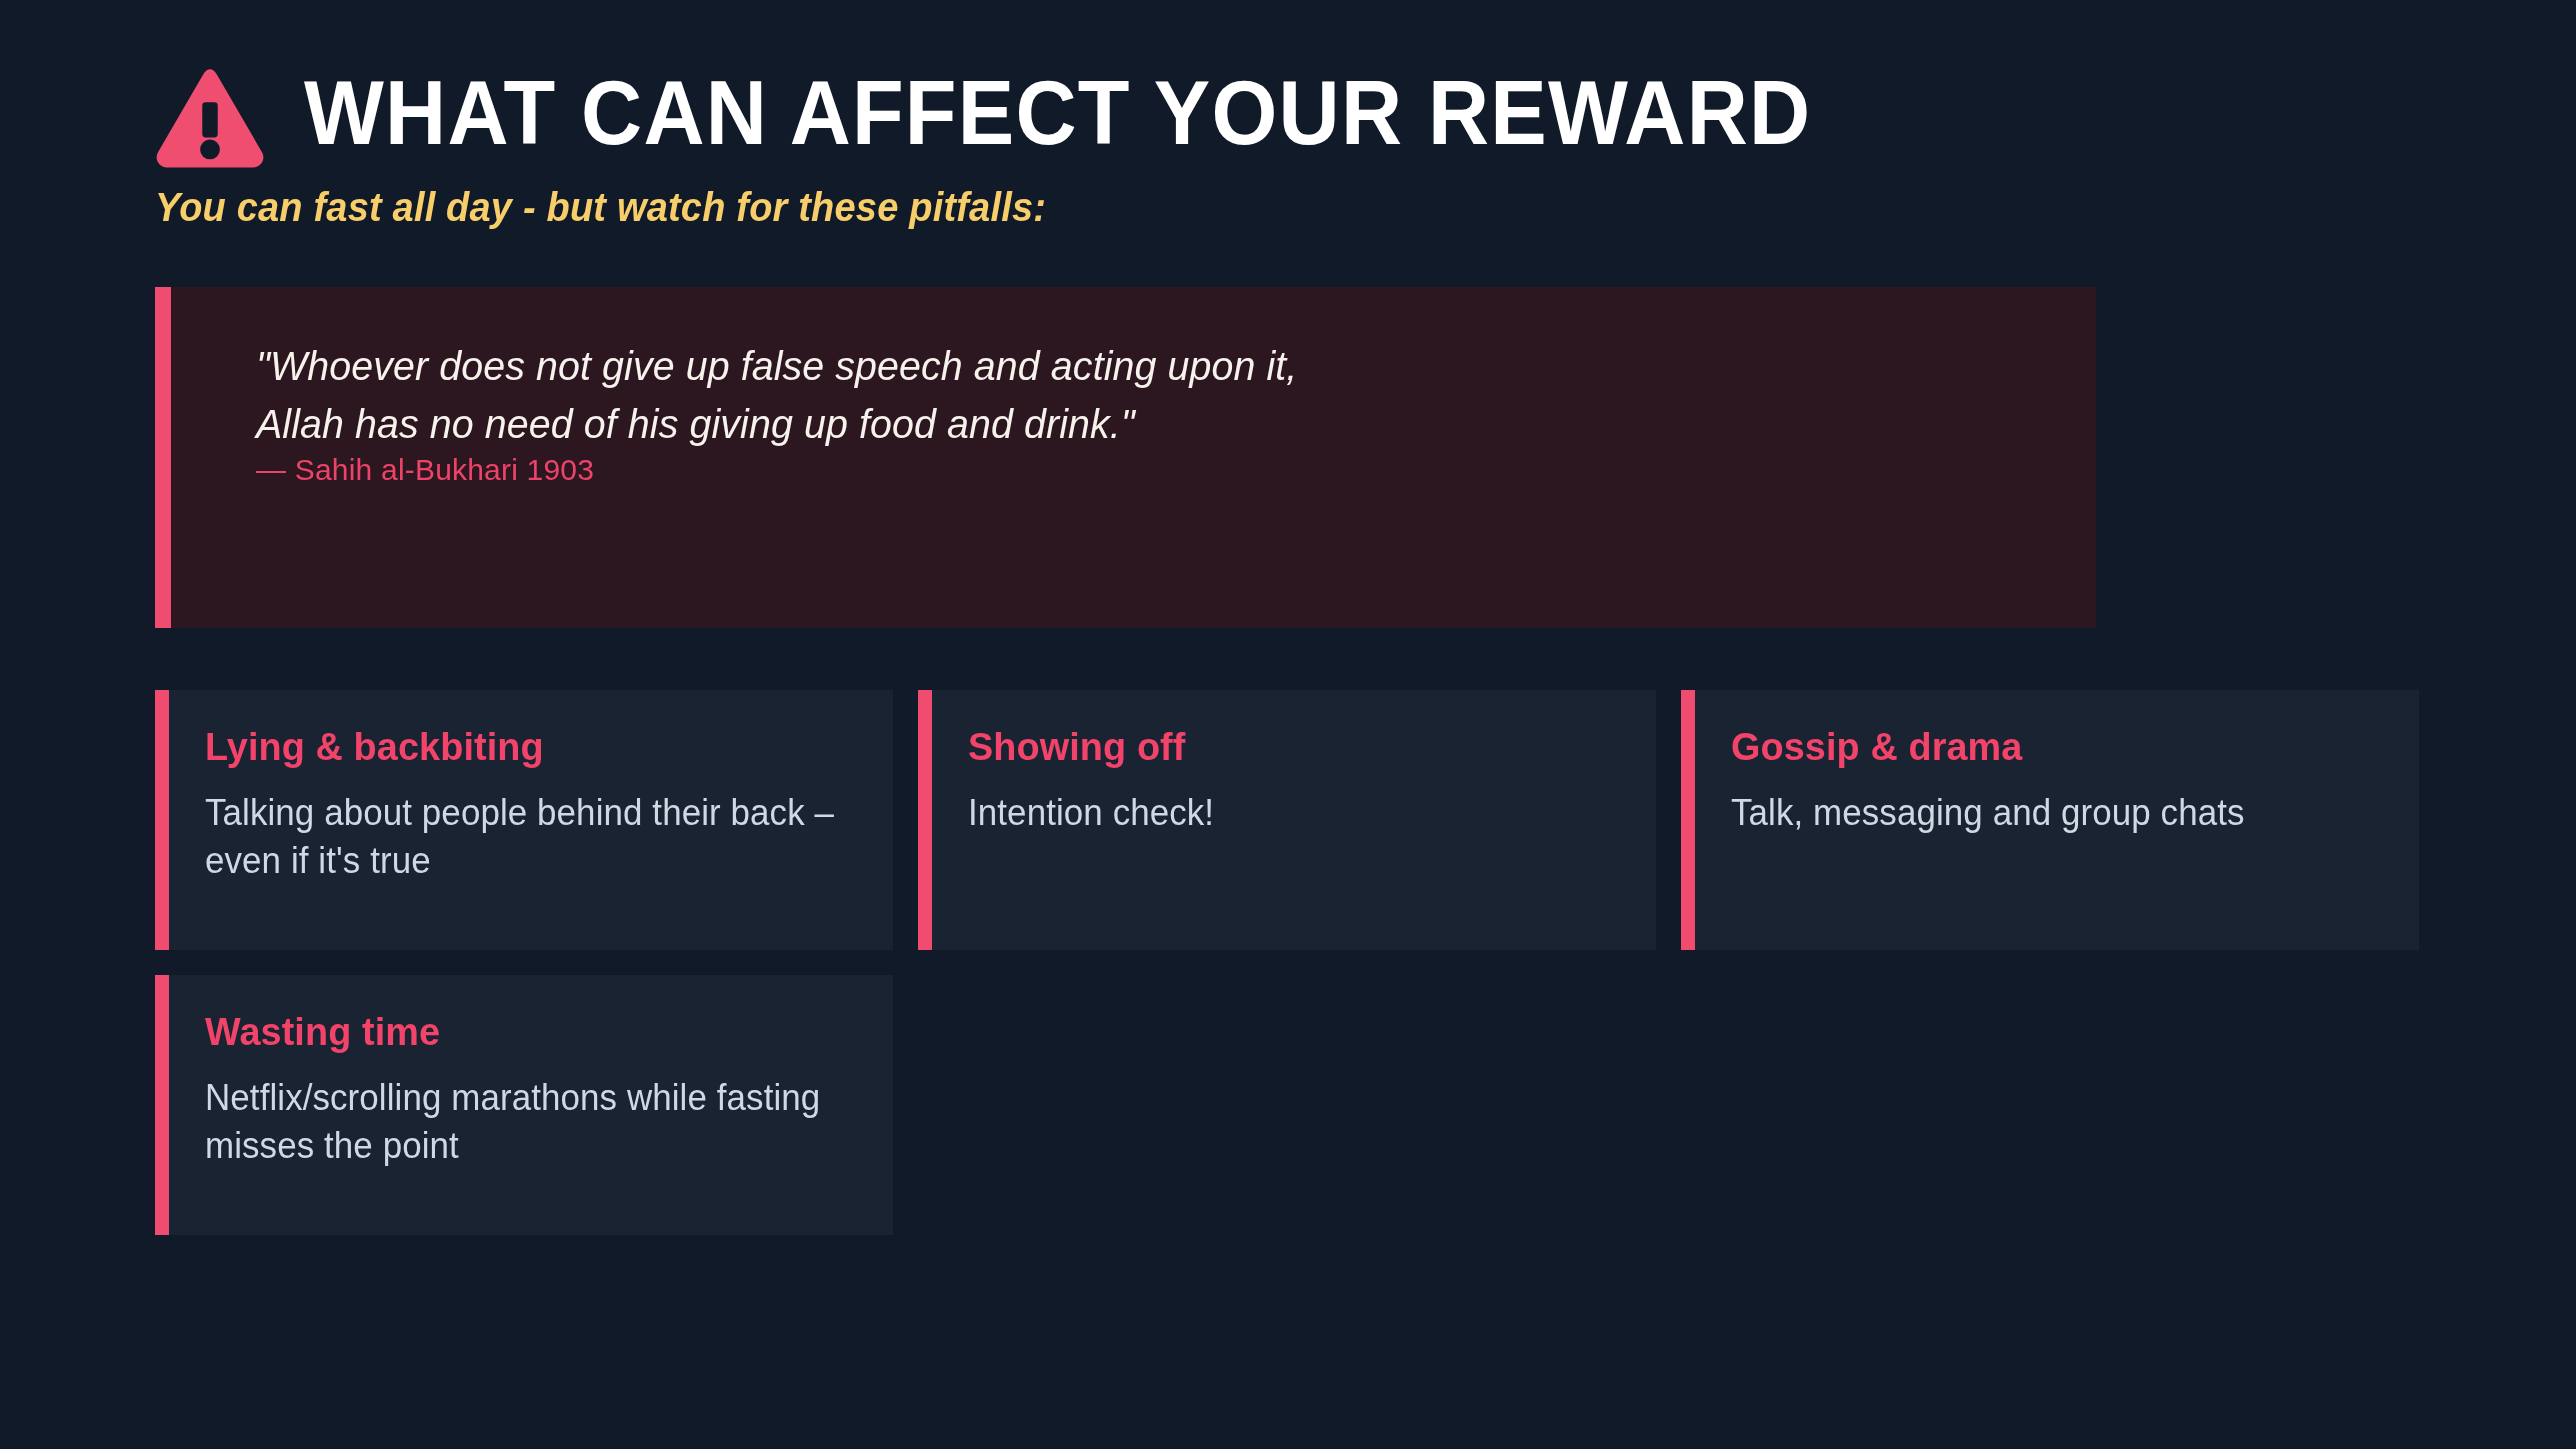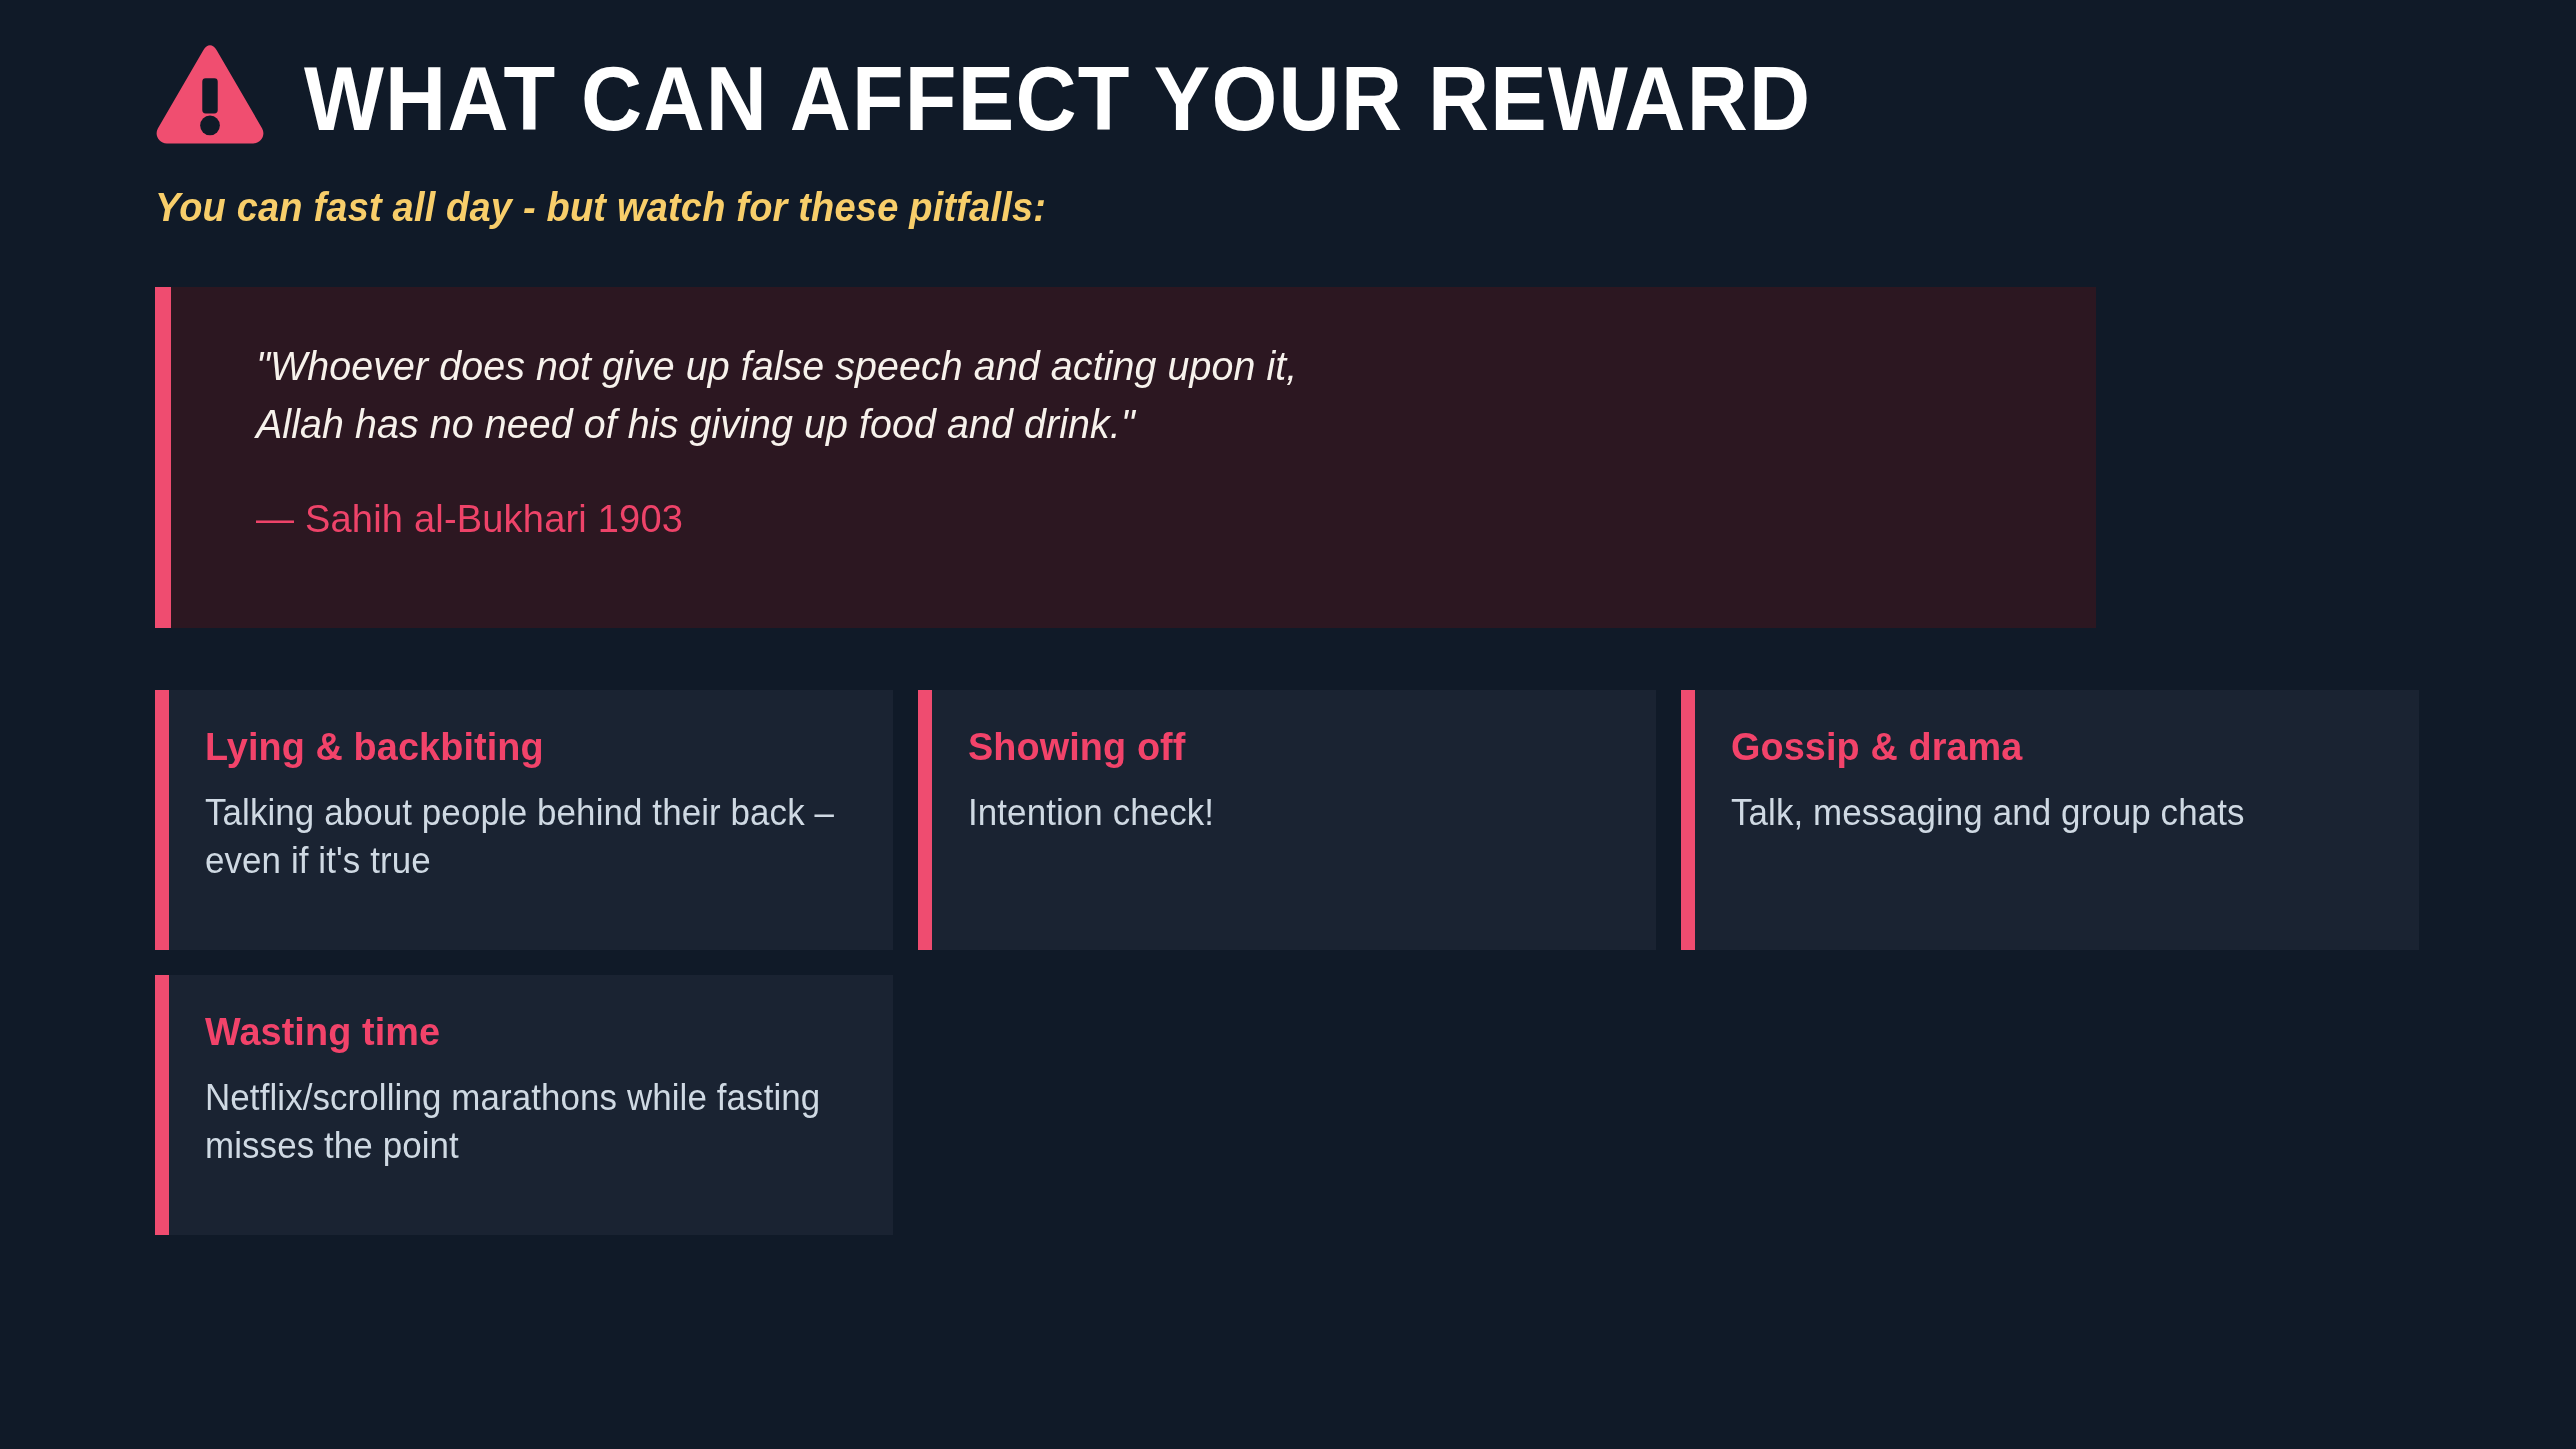--- a/index.html
+++ b/index.html
@@ -18,21 +18,21 @@
   .slide {
     position:relative;
     width:2576px; height:1449px;
     background:#101a28;
     padding:0 155px;
   }
 
   
   .header {
     display:flex;
-    align-items:flex-end;
+    align-items:flex-start;
     gap:39px;
     padding-top:67px;
     height:146px;
   }
 
   .warn-icon { width:110px; height:103px; flex:0 0 auto; display:block; }
 
   .page-title {
     font-size:91px;
     line-height:1.02;
@@ -73,22 +73,21 @@
   .quote-line {
     font-size:41px;
     line-height:1.42;
     font-style:italic;
     color:#f7f2ec;
     letter-spacing:0.1px;
     transform:scaleX(0.96);
     transform-origin:left center;
   }
   .quote-attr {
-    margin-top:45px;
-    font-size:38px;
+    font-size:30px;
     color:#ee4369;
     letter-spacing:0.2px;
   }
 
   
   .grid {
     margin-top:62px;
     display:grid;
     grid-template-columns:repeat(3, 738px);
     grid-auto-rows:260px;

